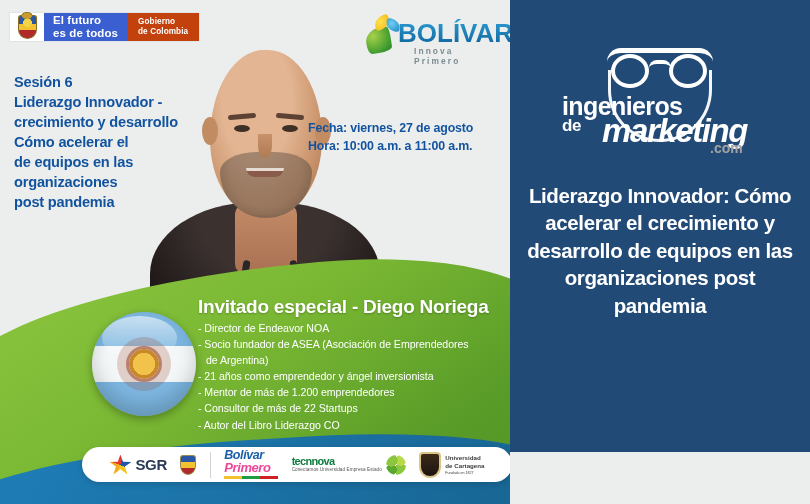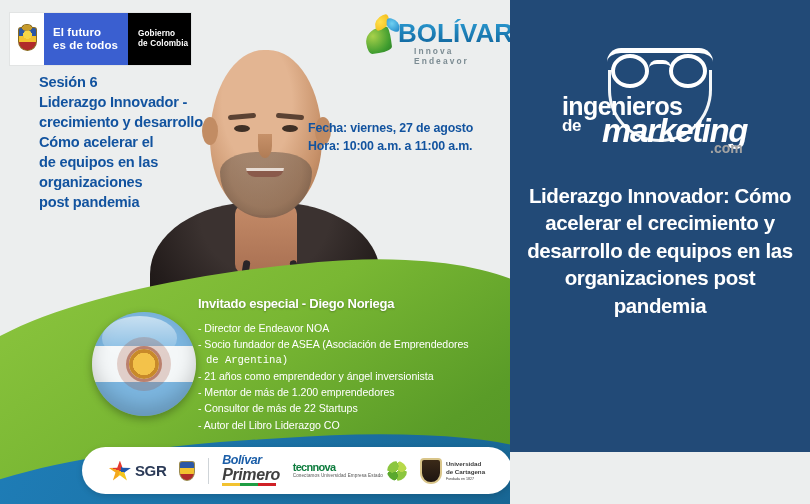--- a/index.html
+++ b/index.html
@@ -11,21 +11,21 @@
   .poster { position: relative; width: 810px; height: 504px; overflow: hidden; }
 
   
   .left-panel {
     position: absolute; left: 0; top: 0; width: 510px; height: 504px;
     background: #eceeee; overflow: hidden;
   }
 
   
   .gov-bar {
-    position: absolute; left: 10px; top: 13px; height: 52px;
+    position: absolute; left: 10px; top: 13px; height: 28px;
     display: flex; align-items: stretch; background: #fff;
     box-shadow: 0 0 0 1px rgba(0,0,0,.04);
   }
   .gov-shield {
     width: 34px; background: #fff; display: flex;
     align-items: center; justify-content: center;
   }
   .shield-glyph {
     width: 19px; height: 24px;
     background:
@@ -39,30 +39,30 @@
     content:""; position:absolute; left:50%; top:-4px; transform:translateX(-50%);
     width:11px; height:7px; border-radius:50%;
     background: radial-gradient(ellipse at 50% 60%, #c79b2c 0 60%, #8a6b1f 61% 100%);
   }
   .gov-text-a {
     background: #3a5fd0; color: #fff; padding: 3px 10px 3px 9px;
     display: flex; flex-direction: column; justify-content: center;
     font-size: 11.5px; font-weight: 700; line-height: 1.12; letter-spacing: .1px;
   }
   .gov-text-b {
-    background: #000000; color: #fff; padding: 3px 3px 3px 10px;
+    background: #c2410c; color: #fff; padding: 3px 11px 3px 10px;
     display: flex; flex-direction: column; justify-content: center;
     font-size: 8.2px; font-weight: 700; line-height: 1.25; letter-spacing: .1px;
   }
 
   
   .session-block {
     position: absolute; left: 14px; top: 73px; width: 210px;
     color: #12539f; font-weight: 800; font-size: 14.6px;
-    line-height: 1.37; letter-spacing: -.2px; margin-left: 25px;
+    line-height: 1.37; letter-spacing: -.2px;
   }
   .session-block .line { white-space: nowrap; }
 
   
   .bolivar {
     position: absolute; left: 362px; top: 8px; width: 132px; height: 52px;
   }
   .bolivar .mark {
     position: absolute; left: 0; top: 6px; width: 40px; height: 40px;
   }
@@ -187,33 +187,33 @@
   }
   .flag-ball .gloss {
     position: absolute; left: 10%; top: 4%; width: 72%; height: 42%;
     border-radius: 50%;
     background: linear-gradient(rgba(255,255,255,.58), rgba(255,255,255,0));
   }
 
   
   .guest-title {
     position: absolute; left: 198px; top: 296px; width: 320px;
-    color: #ffffff; font-weight: 800; font-size: 13px; letter-spacing: -.25px;
+    color: #ffffff; font-weight: 800; font-size: 19px; letter-spacing: -.25px;
     text-shadow: 0 1px 2px rgba(0,0,0,.25);
   }
   .guest-list {
     position: absolute; left: 198px; top: 320px; width: 318px;
     color: #ffffff; font-size: 10.6px; line-height: 1.52; letter-spacing: -.05px;
   }
   .guest-list .li { white-space: nowrap; }
-  .guest-list .cont { padding-left: 8px; font-family: Liberation Mono, monospace; }
+  .guest-list .cont { padding-left: 8px; }
 
   
   .sponsor-bar {
-    position: absolute; left: 82px; top: 447px; width: 430px; height: 47px;
+    position: absolute; left: 82px; top: 447px; width: 430px; height: 35px;
     background: #ffffff; border-radius: 24px;
     display: flex; align-items: center; justify-content: space-evenly;
     padding: 0 14px; box-shadow: 0 2px 6px rgba(0,0,0,.15);
   }
   .sp { display:flex; align-items:center; gap:4px; }
   .sgr-star {
     width: 22px; height: 20px;
     background:
       conic-gradient(from 200deg at 50% 50%, #f4a81d 0 25%, #e2382f 25% 50%, #2256a8 50% 75%, #f4c51d 75% 100%);
     clip-path: polygon(50% 0%, 62% 36%, 100% 38%, 70% 60%, 82% 100%, 50% 74%, 18% 100%, 30% 60%, 0% 38%, 38% 36%);
@@ -225,22 +225,22 @@
     border-radius: 3px 3px 50% 50% / 3px 3px 45% 45%;
     border: 1px solid #9a8a4f;
   }
   .divider { width:1px; height:26px; background:#cfd4d8; }
   .bol-logo { line-height: .95; }
   .bol-logo .b1 {
     font-size: 12.5px; font-weight: 800; font-style: italic; color: #1b5ea8;
     display:block; letter-spacing:-.4px;
   }
   .bol-logo .b2 {
-    font-size: 16px; font-weight: 800; font-style: italic; color: #404040;
-    display:block; letter-spacing:-.4px;text-align:right;
+    font-size: 13px; font-weight: 800; font-style: italic; color: #ec4899;
+    display:block; letter-spacing:-.4px;
   }
   .bol-logo .stripe {
     display:block; width: 54px; height: 3px; margin-top:1px;
     background: linear-gradient(90deg,#f2c230 0 33%, #1f9d44 33% 66%, #cf2026 66% 100%);
   }
   .tec { line-height: 1; }
   .tec .t1 { font-size: 11px; font-weight: 700; color:#0f7d3f; letter-spacing:-.7px; display:block; }
   .tec .t2 { font-size: 4.6px; color:#555; display:block; letter-spacing:.1px; margin-top:1px;}
   .tec-dots {
     width: 20px; height: 20px; border-radius:50%;
@@ -362,21 +362,21 @@
         <div class="ph-lanyard-r"></div>
     </div>
 
     <div class="bolivar">
       <div class="mark">
         <div class="leaf"></div>
           <div class="bfly-y"></div>
           <div class="bfly-b"></div>
       </div>
       <div class="word">BOLÍVAR</div>
-      <div class="tag">Innova Endeavor</div>
+      <div class="tag">Innova Primero</div>
     </div>
 
     <div class="date-block">
       <div class="line">Fecha: viernes, 27 de agosto</div>
       <div class="line">Hora: 10:00 a.m. a 11:00 a.m.</div>
     </div>
 
     <div class="green-swoosh"></div>
     <div class="blue-swoosh"></div>
 

